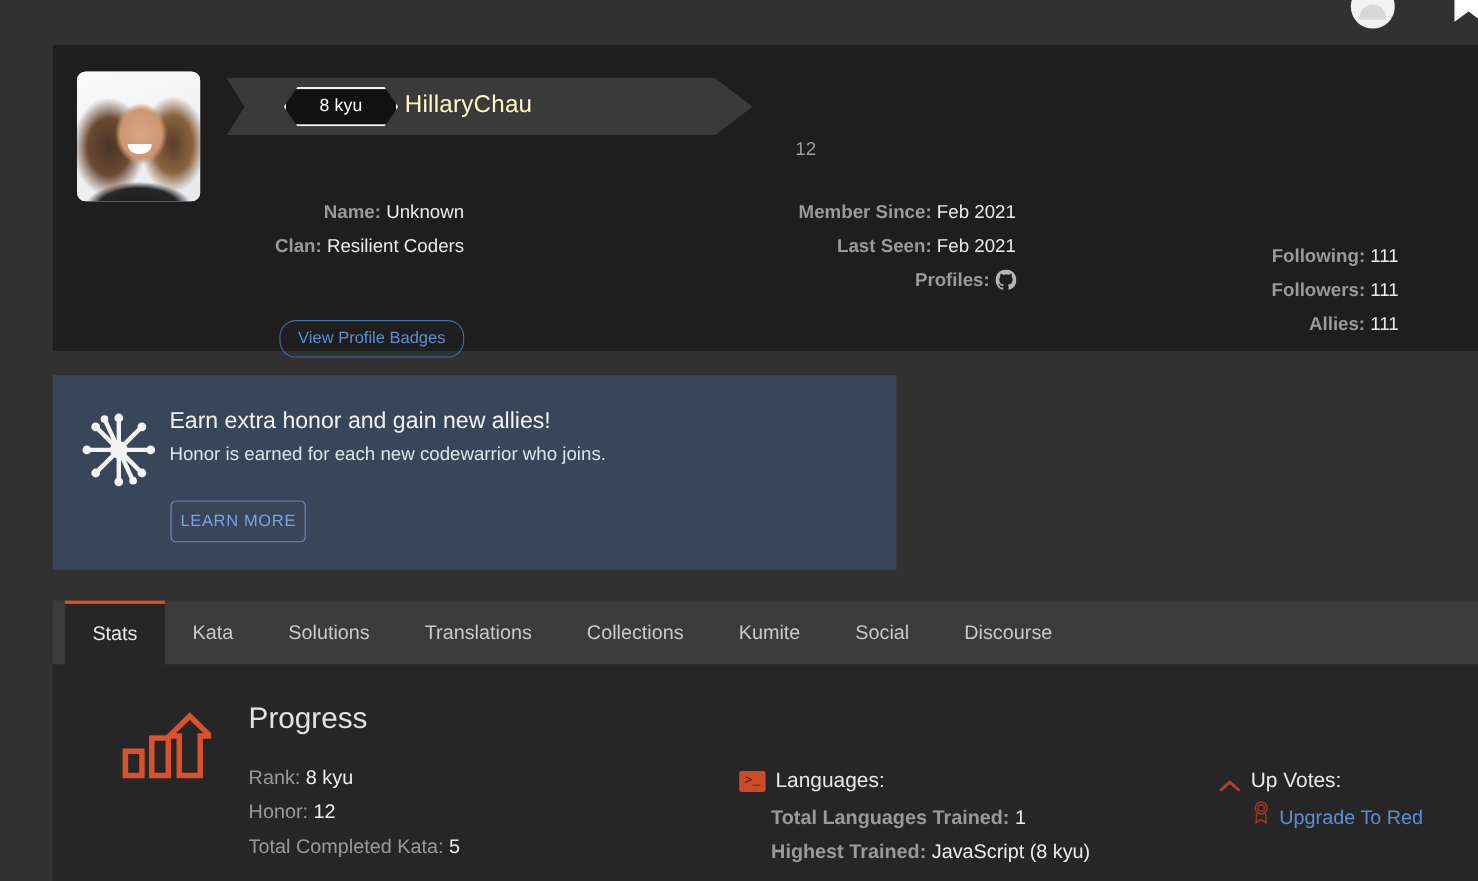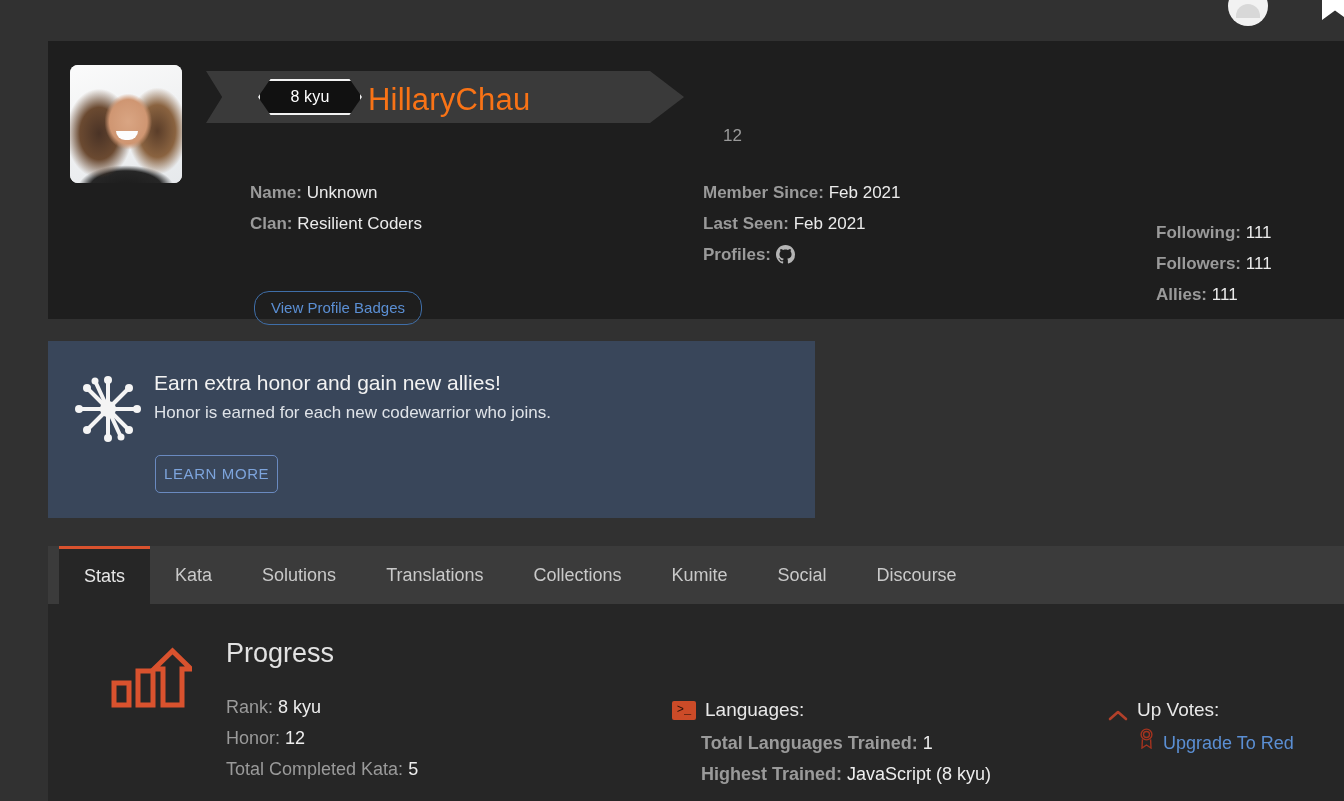--- a/index.html
+++ b/index.html
@@ -31,29 +31,29 @@
 
   
   .name-ribbon { position: absolute; left: 158px; top: 30px; width: 490px; height: 52px; background: #3a3a3a;
       clip-path: polygon(0 0, 100% 0, 100% 100%, 0 100%, 3.3% 50%); }
   .name-ribbon .tail { position: absolute; right: 0; top: 0; width: 46px; height: 52px; background: #1e1e1e;
       clip-path: polygon(100% 0, 100% 100%, 0 100%, 74% 50%, 0 0); }
   .rank-hex { position: absolute; left: 52px; top: 8px; width: 104px; height: 36px; background: #111111;
       border: 2px solid #f2f2f2;
       clip-path: polygon(12% 0, 88% 0, 100% 50%, 88% 100%, 12% 100%, 0 50%); display: flex; align-items: center; justify-content: center; }
   .rank-hex span { color: #ffffff; font-size: 16px; letter-spacing: .2px; }
-  .username { position: absolute; left: 162px; top: 11px; color: #f97316; font-size: 31px; letter-spacing: .2px; }
+  .username { position: absolute; left: 162px; top: 11px; color: #fef9c3; font-size: 22px; letter-spacing: .2px; }
   .honor-badge { position: absolute; left: 675px; top: 85px; color: #9a9a9a; font-size: 17px; }
 
   
-  .info-col { position: absolute; font-size: 17px; line-height: 31px; white-space: nowrap; }
+  .info-col { position: absolute; font-size: 17px; line-height: 31px; white-space: nowrap; text-align: right; }
   .info-col .lbl { color: #9a9a9a; font-weight: bold; }
   .info-col .val { color: #ebebeb; }
   .col-left  { left: 202px; top: 136px; }
-  .col-mid   { left: 655px; top: 136px; }
+  .col-mid   { left: 678px; top: 136px; }
   .col-right { left: 1108px; top: 136px; margin-top: 40px; }
   .gh-icon { display: inline-block; vertical-align: -4px; width: 19px; height: 19px; }
 
   .badges-btn { position: absolute; left: 206px; top: 250px; padding: 7px 16px 8px; border: 1px solid #3f6ea8;
       border-radius: 15px; background: transparent; color: #5b8fd4; font-size: 15px; cursor: pointer; font-family: inherit; }
 
   
   .promo { position: absolute; left: 48px; top: 341px; width: 767px; height: 177px; background: #39465a; }
   .promo-icon { position: absolute; left: 22px; top: 30px; width: 76px; height: 76px; }
   .promo-title { position: absolute; left: 106px; top: 30px; color: #f2f2f2; font-size: 21px; }

